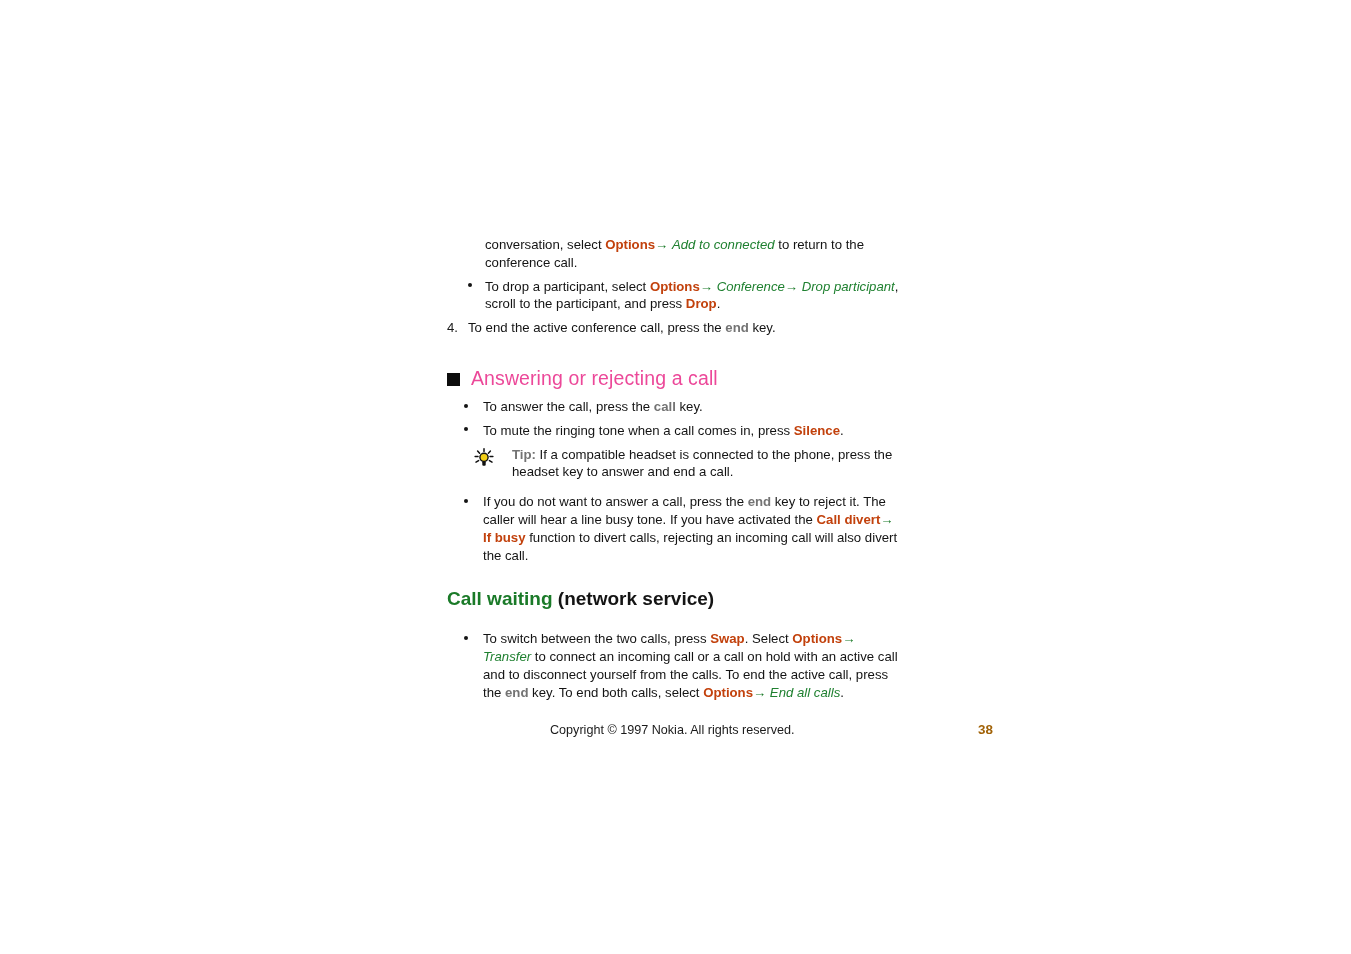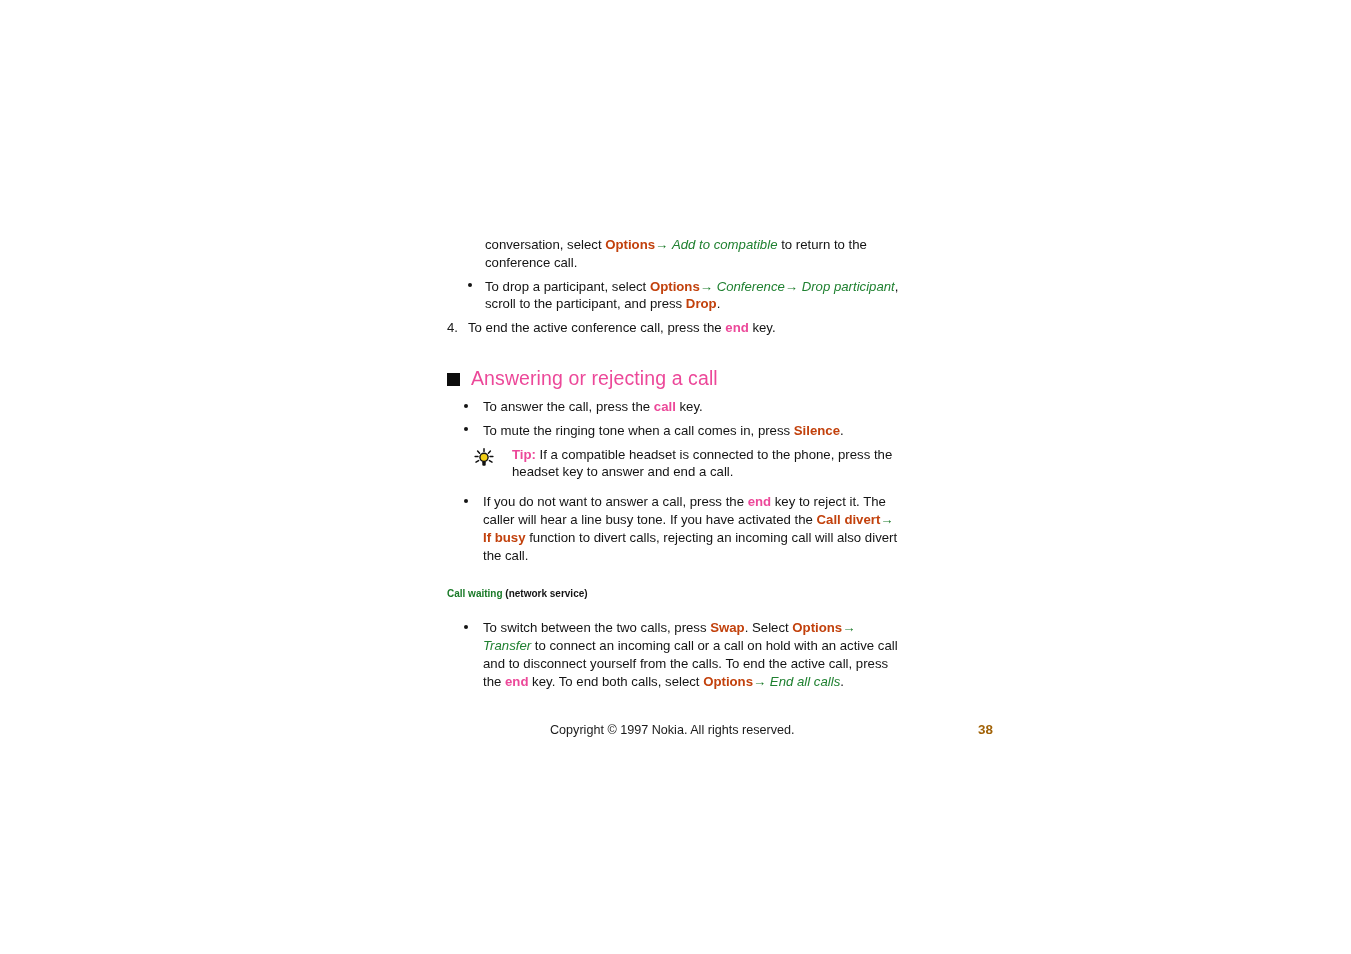--- a/index.html
+++ b/index.html
@@ -27,21 +27,21 @@
   .para {
     font-size: 13.2px;
     line-height: 17.8px;
     color: #141414;
     margin: 0;
     text-align: left;
   }
 
   .green       { color: #c2410c; font-weight: bold; text-align: center; }
   .green-it    { color: #1f8030; font-style: italic; }
-  .bold        { font-weight: bold; color: #ec4899; }
+  .bold        { font-weight: bold; color: #737373; }
   .arrow       { color: #1a7a28; font-weight: bold; }
 
   
   .item {
     display: flex;
     align-items: flex-start;
   }
   .marker {
     flex: 0 0 auto;
     font-size: 13.2px;
@@ -88,21 +88,21 @@
     top: 1px;
   }
   .h-main-text {
     font-size: 19.5px;
     font-weight: normal;
     color: #ec4899;
     letter-spacing: 0.1px;
   }
 
   .h-sub {
-    font-size: 10px;
+    font-size: 19px;
     font-weight: bold;
     margin: 24px 0 5px 0;
     color: #141414;
   }
   .h-sub .green-head { color: #1a7a28; }
 
   
   .tip {
     display: flex;
     align-items: flex-start;
@@ -142,21 +142,21 @@
     font-weight: bold;
     color: #a16207;
   }
 </style>
 </head>
 <body>
 
 <div class="page">
 
   <div class="cont">
-    <p class="para"><span>conversation, select </span><span class="green">Options</span><span class="arrow">→</span> <span class="green-it">Add to compatible</span><span> to return to the conference call.</span></p>
+    <p class="para"><span>conversation, select </span><span class="green">Options</span><span class="arrow">→</span> <span class="green-it">Add to connected</span><span> to return to the conference call.</span></p>
   </div>
 
   <div class="sp-6"></div>
 
   <div class="item bul-l2">
     <span class="marker"><span class="dot"></span></span>
     <div class="body-txt">
       <p class="para"><span>To drop a participant, select </span><span class="green">Options</span><span class="arrow">→</span> <span class="green-it">Conference</span><span class="arrow">→</span> <span class="green-it">Drop participant</span><span>, scroll to the participant, and press </span><span class="green">Drop</span><span>.</span></p>
     </div>
   </div>

